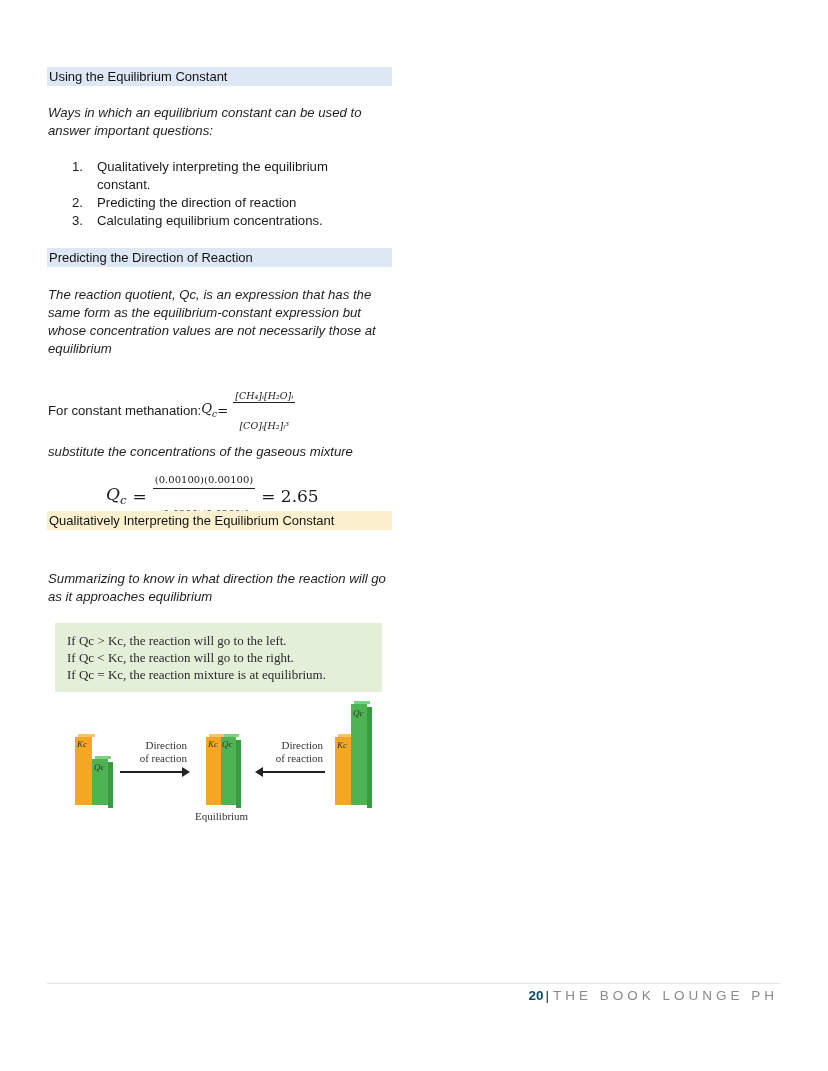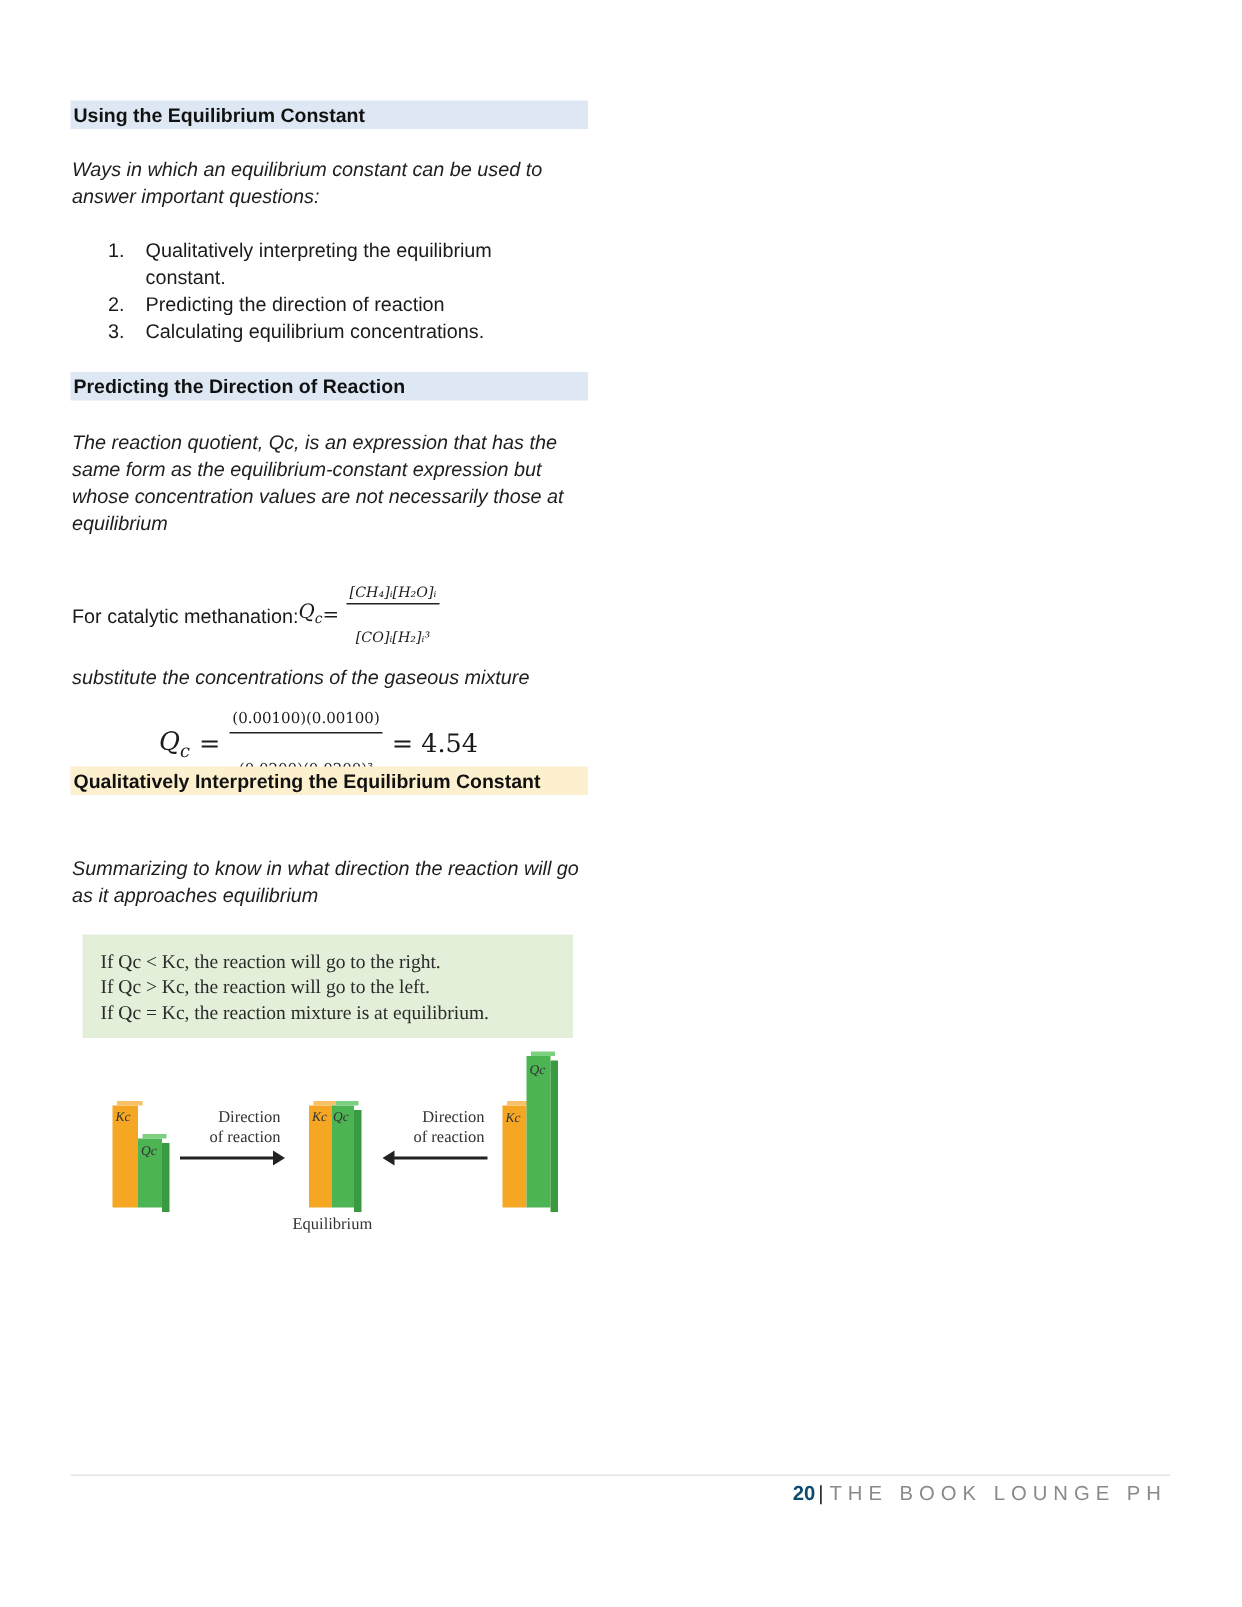--- a/index.html
+++ b/index.html
@@ -1,21 +1,21 @@
 <!DOCTYPE html>
 <html><head>
 <meta charset="utf-8">
 <style>
   * { box-sizing: border-box; margin: 0; padding: 0; }
   html, body { width: 828px; height: 1071px; background: #ffffff; overflow: hidden; }
   body { position: relative; font-family: "Liberation Sans", sans-serif; color: #1a1a1a; }
   .page { position: absolute; left: 0; top: 0; width: 828px; height: 1071px; }
   .heading {
     position: absolute; left: 47px; width: 345px; height: 19px;
-    font-weight: bold; font-size: 13px; line-height: 19px; padding-left: 2px;
+    font-weight: normal; font-size: 13px; line-height: 19px; padding-left: 2px;
     color: #111;
   }
   .heading.blue { background: #dde8f4; }
   .heading.yellow { background: #fdf0cf; }
   .para {
     position: absolute; left: 48px; width: 350px;
     font-size: 13.2px; line-height: 18px; color: #1e1e1e; font-style: italic;
   }
   ol.list { position: absolute; left: 72px; top: 158px; width: 300px; list-style: none; font-size: 13.2px; line-height: 18px; }
   ol.list li { position: relative; padding-left: 25px; }
@@ -68,48 +68,48 @@
     <li><span class="num">1.</span><span>Qualitatively interpreting the equilibrium constant.</span></li>
     <li><span class="num">2.</span><span>Predicting the direction of reaction</span></li>
     <li><span class="num">3.</span><span>Calculating equilibrium concentrations.</span></li>
   </ol>
 
   <div class="heading blue" style="top:248px;">Predicting the Direction of Reaction</div>
 
   <div class="para" style="top:286px;">The reaction quotient, Qc, is an expression that has the same form as the equilibrium-constant expression but whose concentration values are not necessarily those at equilibrium</div>
 
   <div class="formula-line">
-    <span>For catalytic methanation: </span>
+    <span>For constant methanation: </span>
     <span class="math"><span>Q</span><sub>c</sub></span>
     <span class="math" style="font-style:normal;"> = </span>
     <span class="frac">
       <span class="num-part">[CH₄]ᵢ[H₂O]ᵢ</span>
       <span class="den-part">[CO]ᵢ[H₂]ᵢ³</span>
     </span>
   </div>
 
   <div class="para" style="top:443px;">substitute the concentrations of the gaseous mixture</div>
 
   <div class="big-formula">
     <span style="font-style:italic;"><span>Q</span><sub>c</sub></span>
     <span style="margin-left:6px;">=</span>
     <span class="frac">
       <span class="num-part">(0.00100)(0.00100)</span>
       <span class="den-part">(0.0200)(0.0200)³</span>
     </span>
-    <span>= 4.54</span>
+    <span>= 2.65</span>
   </div>
 
   <div class="heading yellow" style="top:511px;">Qualitatively Interpreting the Equilibrium Constant</div>
 
   <div class="para" style="top:570px;">Summarizing to know in what direction the reaction will go as it approaches equilibrium</div>
 
   <div class="rules-box">
+    <div>If Qc &gt; Kc, the reaction will go to the left.</div>
     <div>If Qc &lt; Kc, the reaction will go to the right.</div>
-    <div>If Qc &gt; Kc, the reaction will go to the left.</div>
     <div>If Qc = Kc, the reaction mixture is at equilibrium.</div>
   </div>
 
   <div class="diagram">
 
     <div class="bar orange" style="left:15px; top:37px; width:17px; height:68px;">
         <span class="topface"></span>
       </div>
     <div class="bar green" style="left:32px; top:59px; width:16px; height:46px;">
         <span class="topface"></span>

